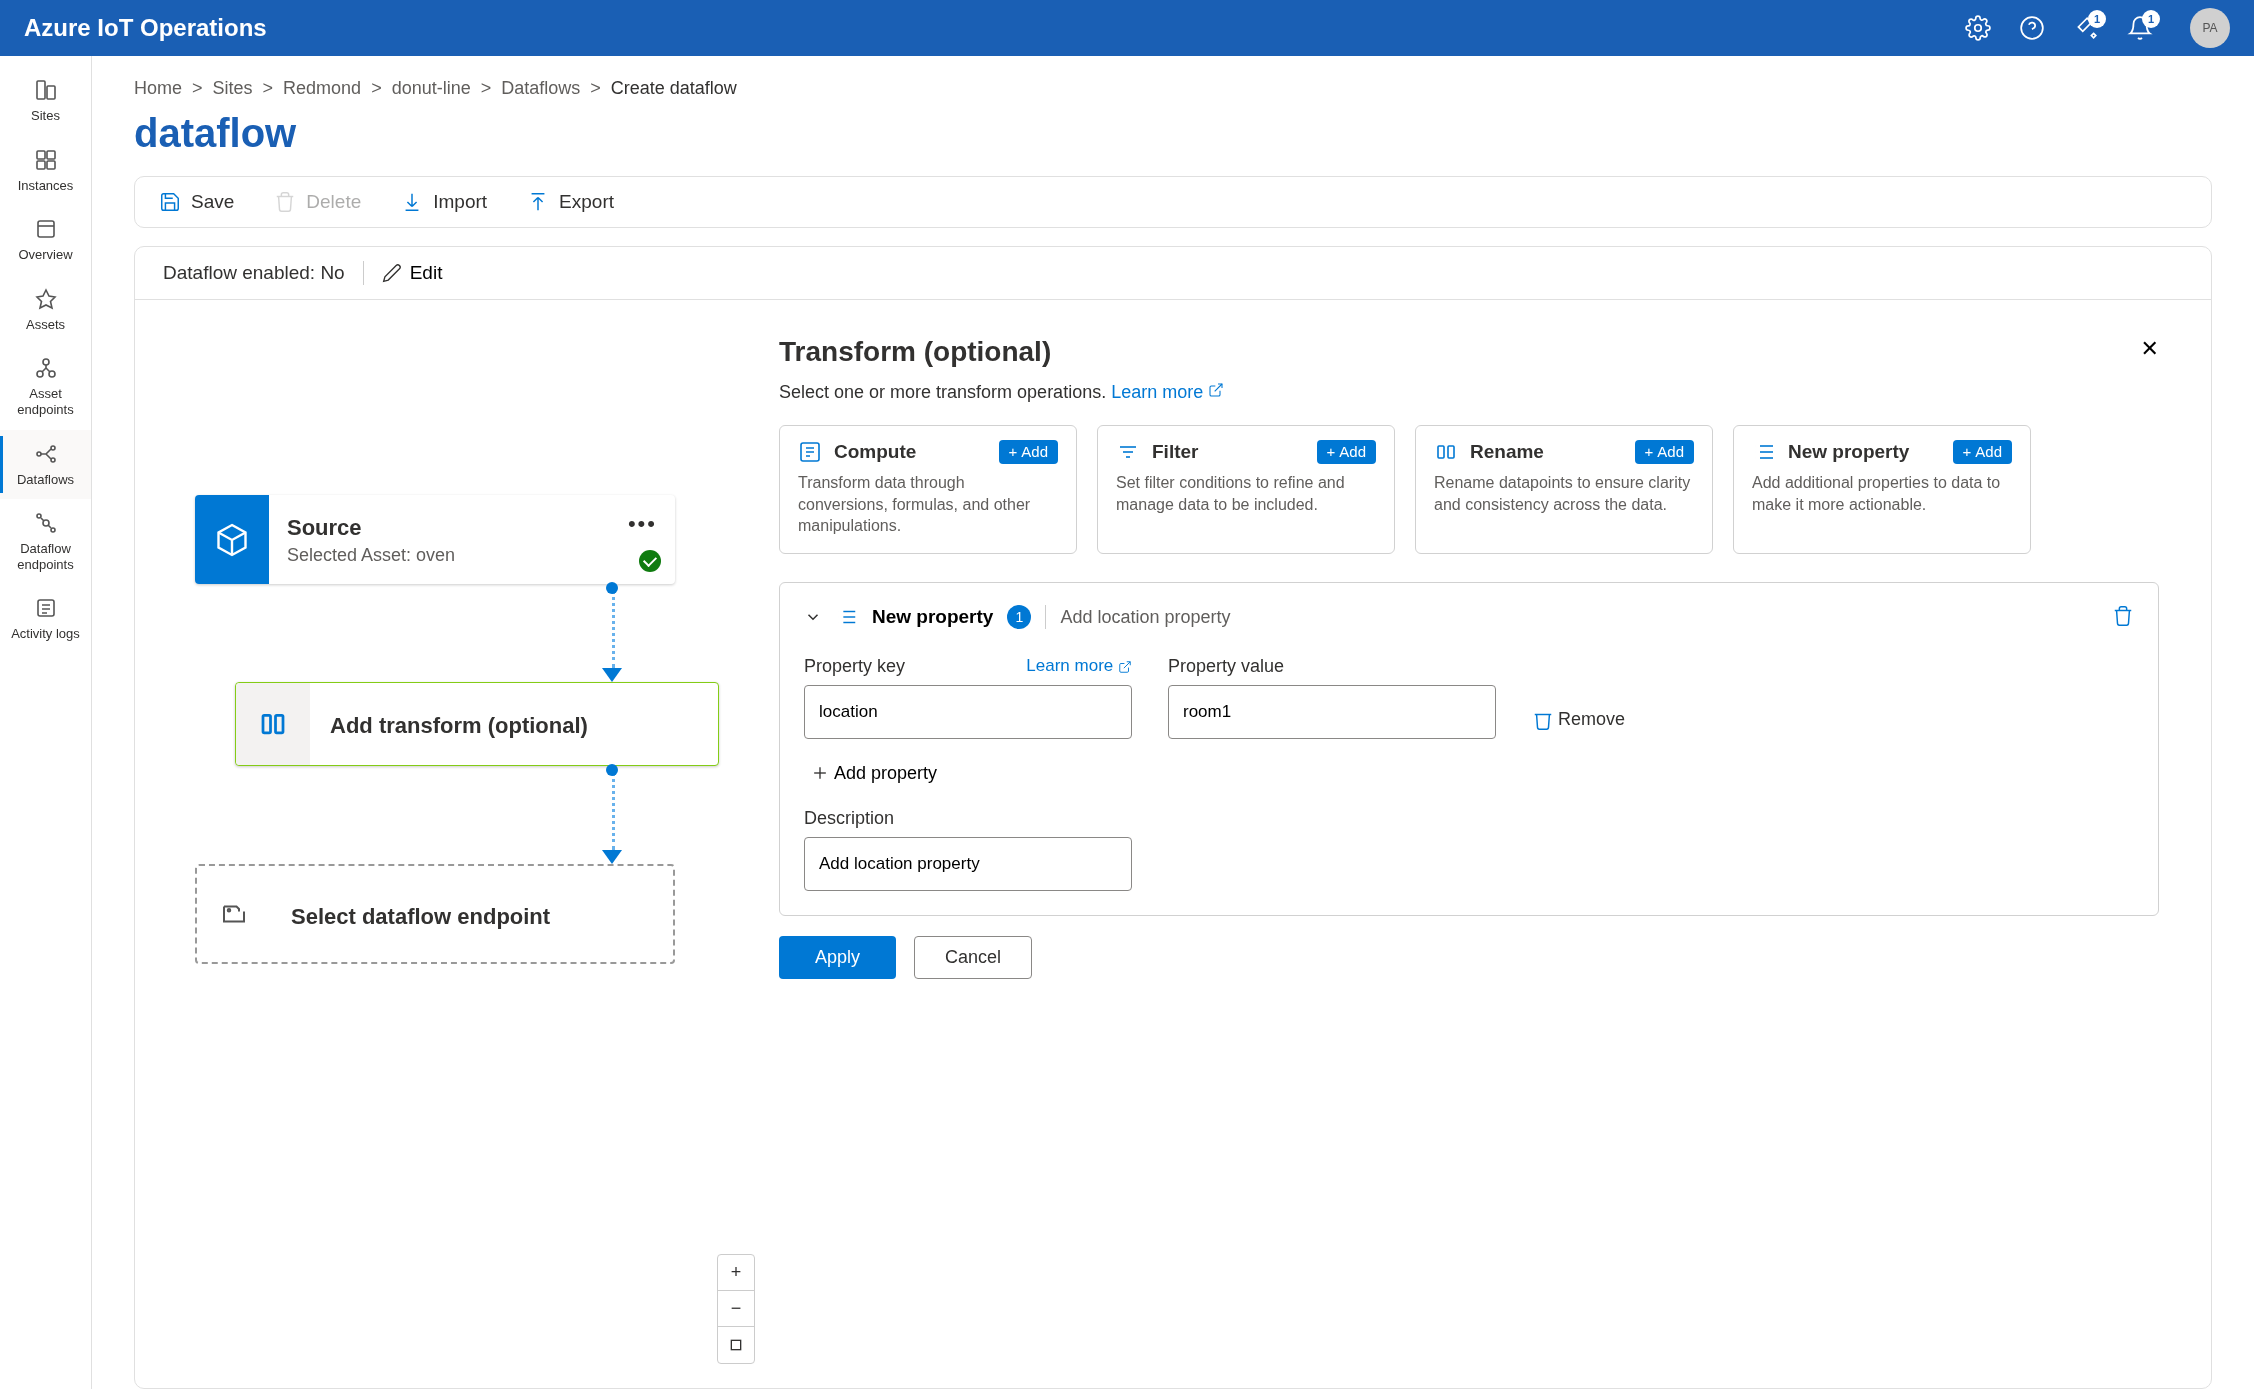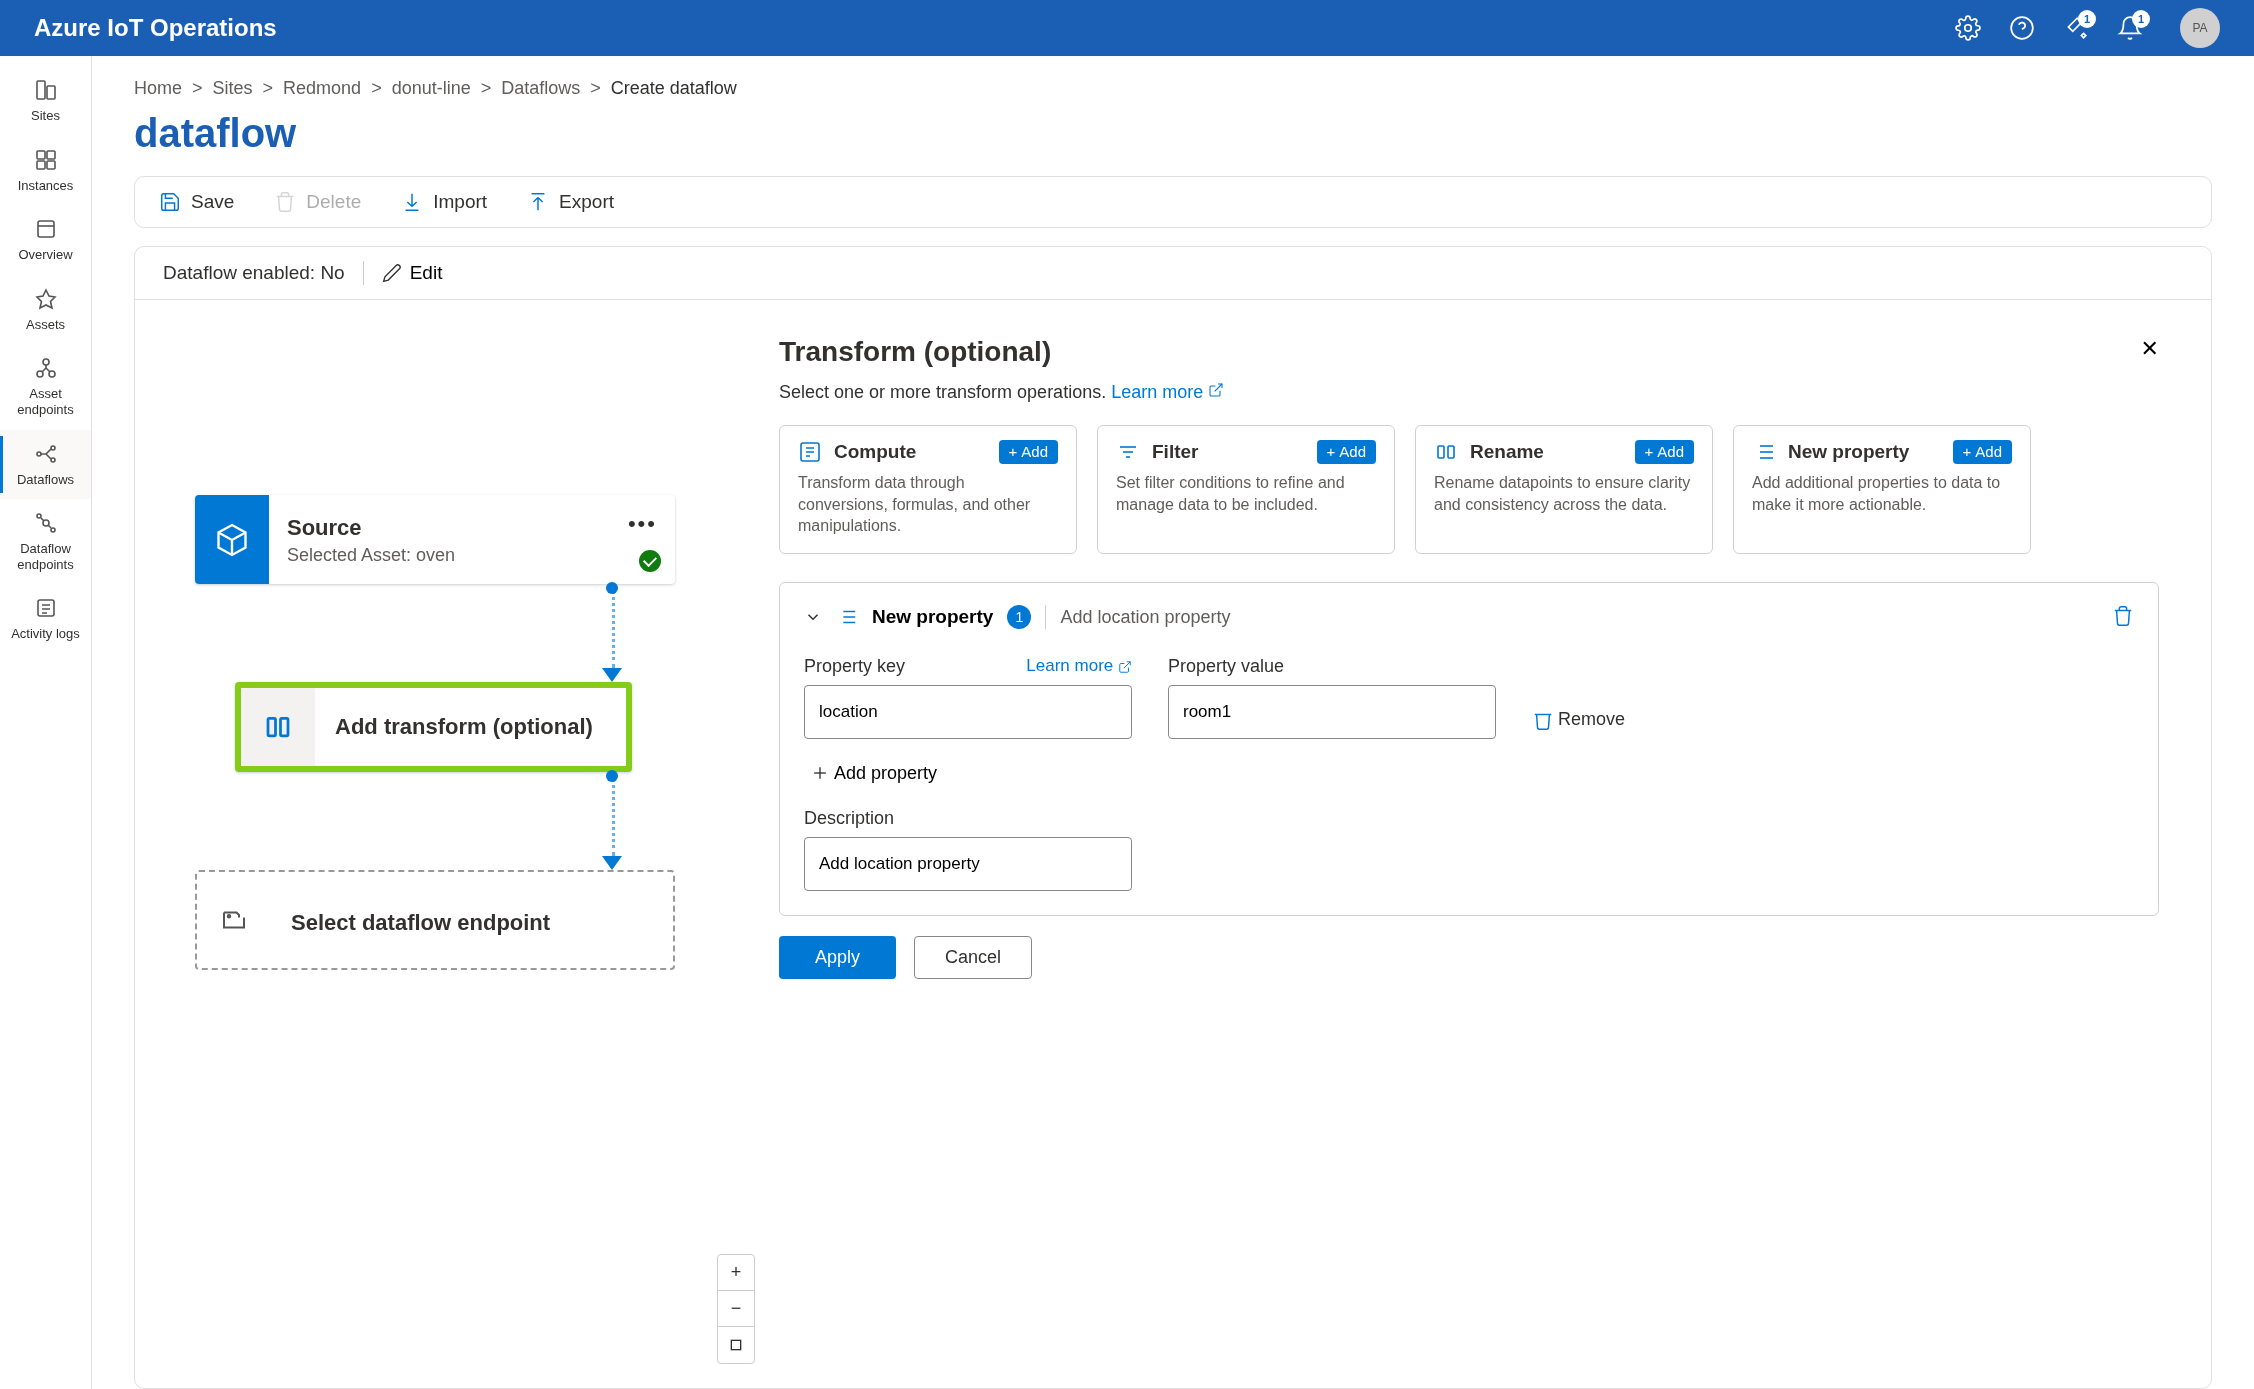--- a/index.html
+++ b/index.html
@@ -1,19 +1,19 @@
 <!DOCTYPE html>
 <html><head>
 <meta charset="utf-8">
 <style>
   * { box-sizing: border-box; margin: 0; padding: 0; font-family: 'Segoe UI', -apple-system, sans-serif; }
   body { width: 2254px; height: 1389px; background: #fff; overflow: hidden; font-size: 14px; transform-origin: 0 0; }
   
   
-  .top-header { height: 56px; background: #1a5fb4; color: #fff; display: flex; align-items: center; padding: 0 34px; }
+  .top-header { height: 56px; background: #1a5fb4; color: #fff; display: flex; align-items: center; padding: 0 24px; }
   .top-header .title { font-size: 24px; font-weight: 600; flex: 1; }
   .header-actions { display: flex; align-items: center; gap: 26px; }
   .header-icon { width: 28px; height: 28px; display:flex; align-items:center; justify-content:center; cursor:pointer; position: relative; }
   .header-icon svg { width: 26px; height: 26px; fill: none; stroke:#fff; stroke-width:1.6; }
   .badge { position:absolute; top:-4px; right:-6px; background:#fff; color:#1a5fb4; border-radius:50%; width:18px; height:18px; font-size:11px; display:flex; align-items:center; justify-content:center; font-weight:600; }
   .avatar { width:40px; height:40px; border-radius:50%; background:#d0d0d0; color:#555; display:flex; align-items:center; justify-content:center; font-size:12px; font-weight:400; margin-left:10px; }
   
   
   .main { display:flex; height: calc(1389px - 56px); }
   
@@ -58,21 +58,21 @@
   .node .body { flex:1; padding: 20px 20px 18px 18px; display:flex; flex-direction:column; justify-content:flex-end; position:relative; }
   .node .title { font-size:22px; font-weight:600; color:#323130; }
   .node .subtitle { font-size:18px; color:#605e5c; margin-top:4px; }
   .node .more { position:absolute; top:16px; right:18px; font-size:22px; letter-spacing:2px; cursor:pointer; color:#323130; }
   .node .check { position:absolute; bottom:12px; right:14px; width:22px; height:22px; background:#107c10; border-radius:50%; display:flex; align-items:center; justify-content:center; }
   .node .check::after { content:''; width:10px; height:6px; border-left:2px solid #fff; border-bottom:2px solid #fff; transform:rotate(-45deg); margin-top:-3px; }
   
   .node.source .icon-slot { background:#0078d4; }
   .node.source .icon-slot svg { width:36px; height:36px; fill:none; stroke:#fff; stroke-width:1.6; }
   
-  .node.transform { border:6px solid #84cc16; width:397px; margin-left:40px; min-height:84px; }
+  .node.transform { border:1px solid #84cc16; width:484px; margin-left:40px; min-height:84px; }
   .node.transform .icon-slot { background:#f3f2f1; }
   .node.transform .icon-slot svg { width:30px; height:30px; fill:none; stroke:#0078d4; stroke-width:2.2; }
   .node.transform .body { padding:26px 20px; }
   
   .node.endpoint { border:2px dashed #999; width:480px; min-height:100px; box-shadow:none; }
   .node.endpoint .icon-slot { background:transparent; }
   .node.endpoint .icon-slot svg { width:30px; height:30px; fill:none; stroke:#555; stroke-width:1.6; }
   .node.endpoint .body { padding:32px 20px; }
   
   .connector { margin-left: 250px; height: 98px; position:relative; display:flex; flex-direction:column; align-items:center; }

